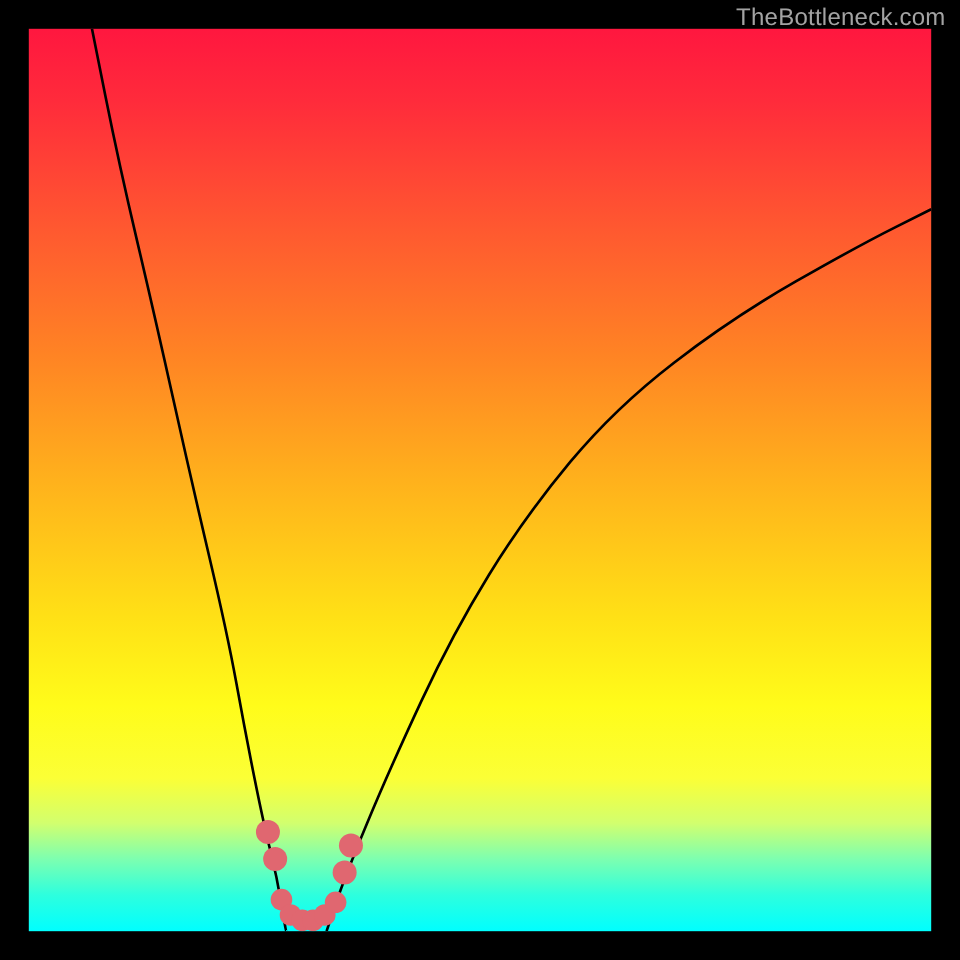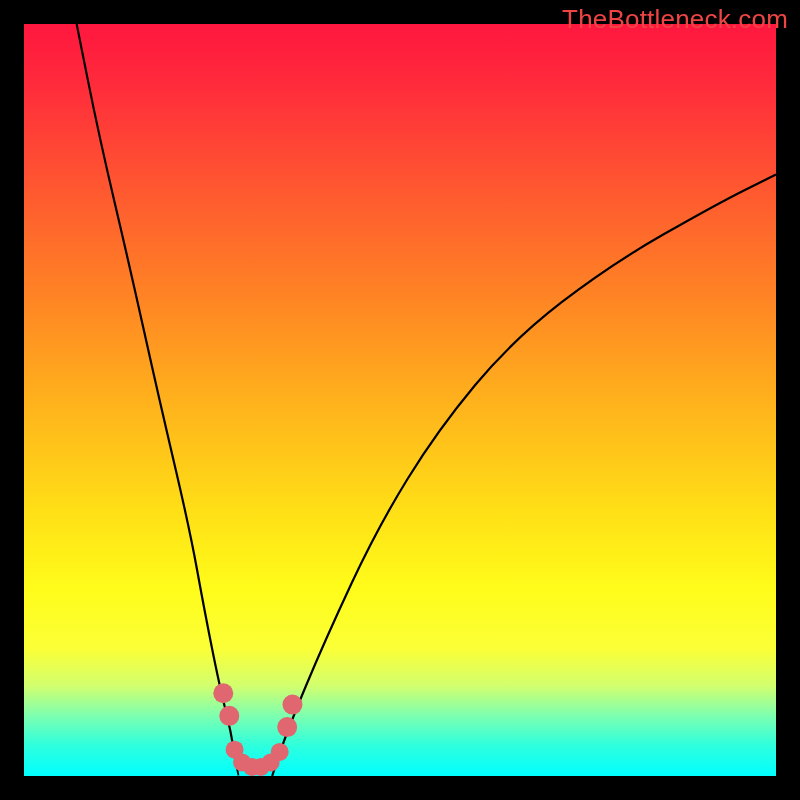--- a/index.html
+++ b/index.html
@@ -28,22 +28,22 @@
       #fbff36 83%,
       #d2ff6e 88%,
       #7dffb0 92%,
       #2dffde 96%,
       #00ffff 100%);
   }
   .watermark {
     position: absolute;
     top: 4px;
     right: 12px;
-    color: #ef4444;
-    font-size: 26px;
+    color: #a3a3a3;
+    font-size: 20px;
     font-weight: 500;
     letter-spacing: 0.2px;
   }
   svg.curves {
     position: absolute;
     left: 0;
     top: 0;
     width: 752px;
     height: 752px;
   }

